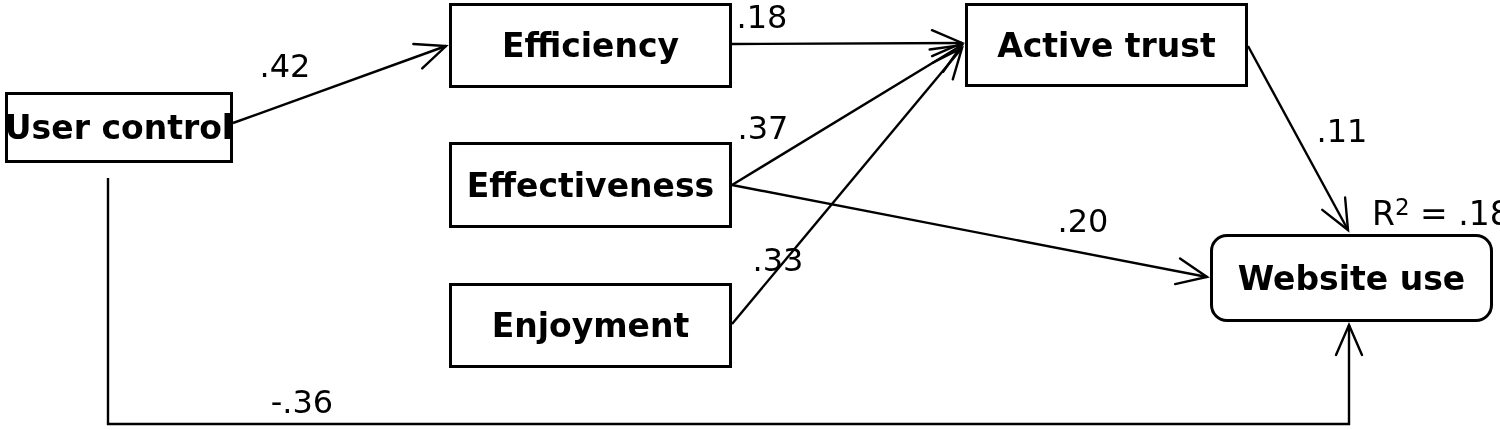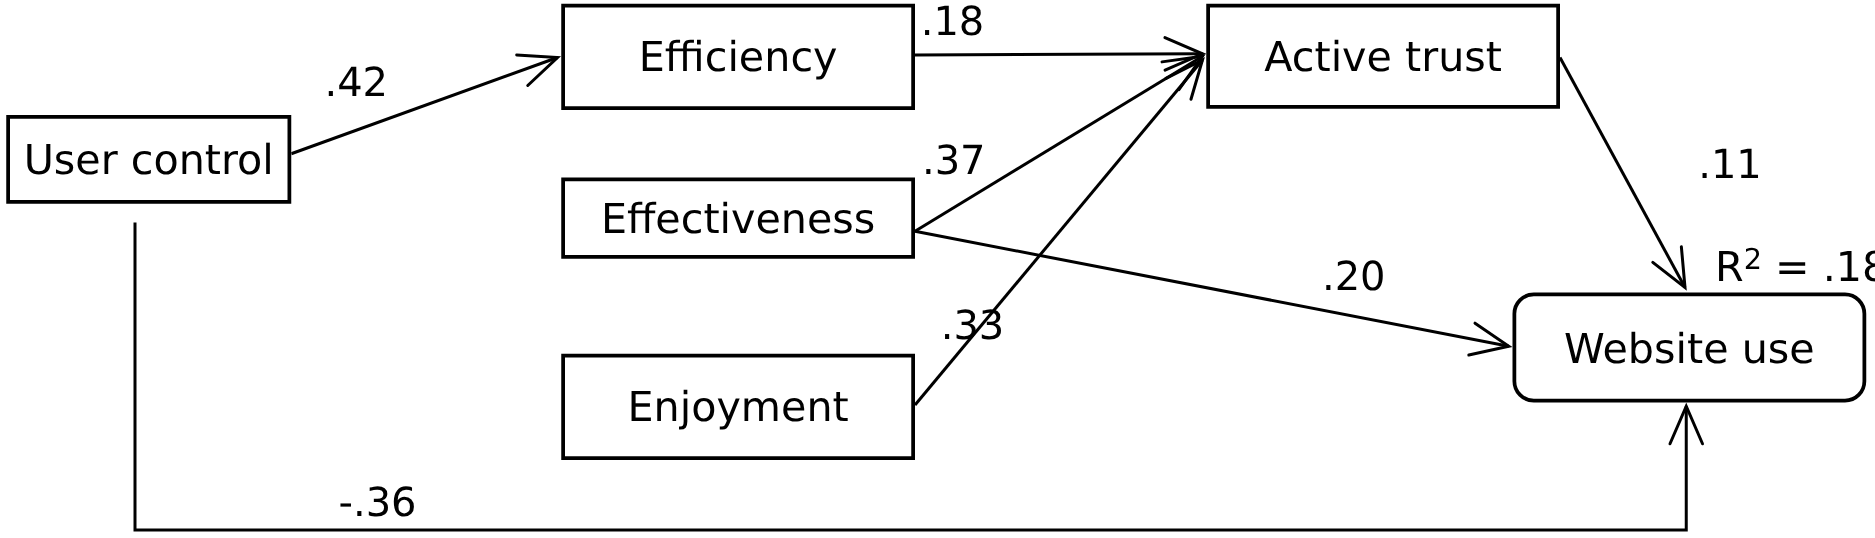--- a/index.html
+++ b/index.html
@@ -21,20 +21,21 @@
     position: absolute;
     box-sizing: border-box;
     border: 3px solid #000000;
     background: #ffffff;
     display: flex;
     align-items: center;
     justify-content: center;
     font-size: 33px;
     line-height: 1;
     white-space: nowrap;
+    font-weight: bold;
   }
   .coef {
     position: absolute;
     font-size: 32px;
     line-height: 1;
     white-space: nowrap;
     transform: translateX(-50%);
   }
   .r2-label {
     position: absolute;
@@ -71,21 +72,21 @@
   </svg>
 
   <div class="node" style="left:5px; top:92px; width:228px; height:71px;">
     <span>User control</span>
   </div>
 
   <div class="node" style="left:449px; top:3px; width:283px; height:85px;">
     <span>Efficiency</span>
   </div>
 
-  <div class="node" style="left:449px; top:142px; width:283px; height:65px;">
+  <div class="node" style="left:449px; top:142px; width:283px; height:86px;">
     <span>Effectiveness</span>
   </div>
 
   <div class="node" style="left:965px; top:3px; width:283px; height:84px;">
     <span>Active trust</span>
   </div>
 
   <div class="node" style="left:449px; top:283px; width:283px; height:85px;">
     <span>Enjoyment</span>
   </div>
@@ -97,19 +98,19 @@
   <div class="coef" style="left:285px; top:50px;">.42</div>
 
   <div class="coef" style="left:762px; top:1px;">.18</div>
 
   <div class="coef" style="left:763px; top:112px;">.37</div>
 
   <div class="coef" style="left:750px; top:244px;margin-left:28px;">.33</div>
 
   <div class="coef" style="left:1083px; top:205px;">.20</div>
 
-  <div class="coef" style="left:1342px; top:115px;margin-left:42px;">.11</div>
+  <div class="coef" style="left:1342px; top:115px;">.11</div>
 
   <div class="coef" style="left:302px; top:386px;">-.36</div>
 
   <div class="r2-label" style="left:1372px; top:197px;"><span>R</span><sup>2</sup><span> = .18</span></div>
 
 </div>
 
 </body></html>

